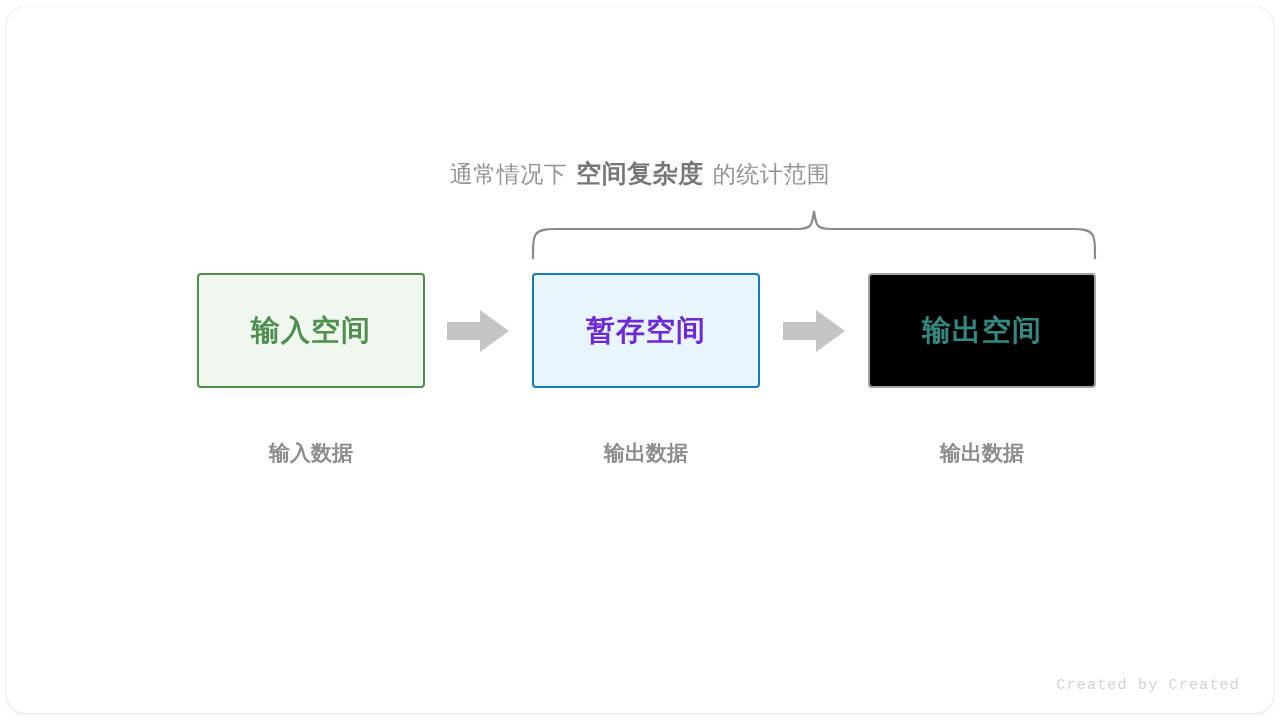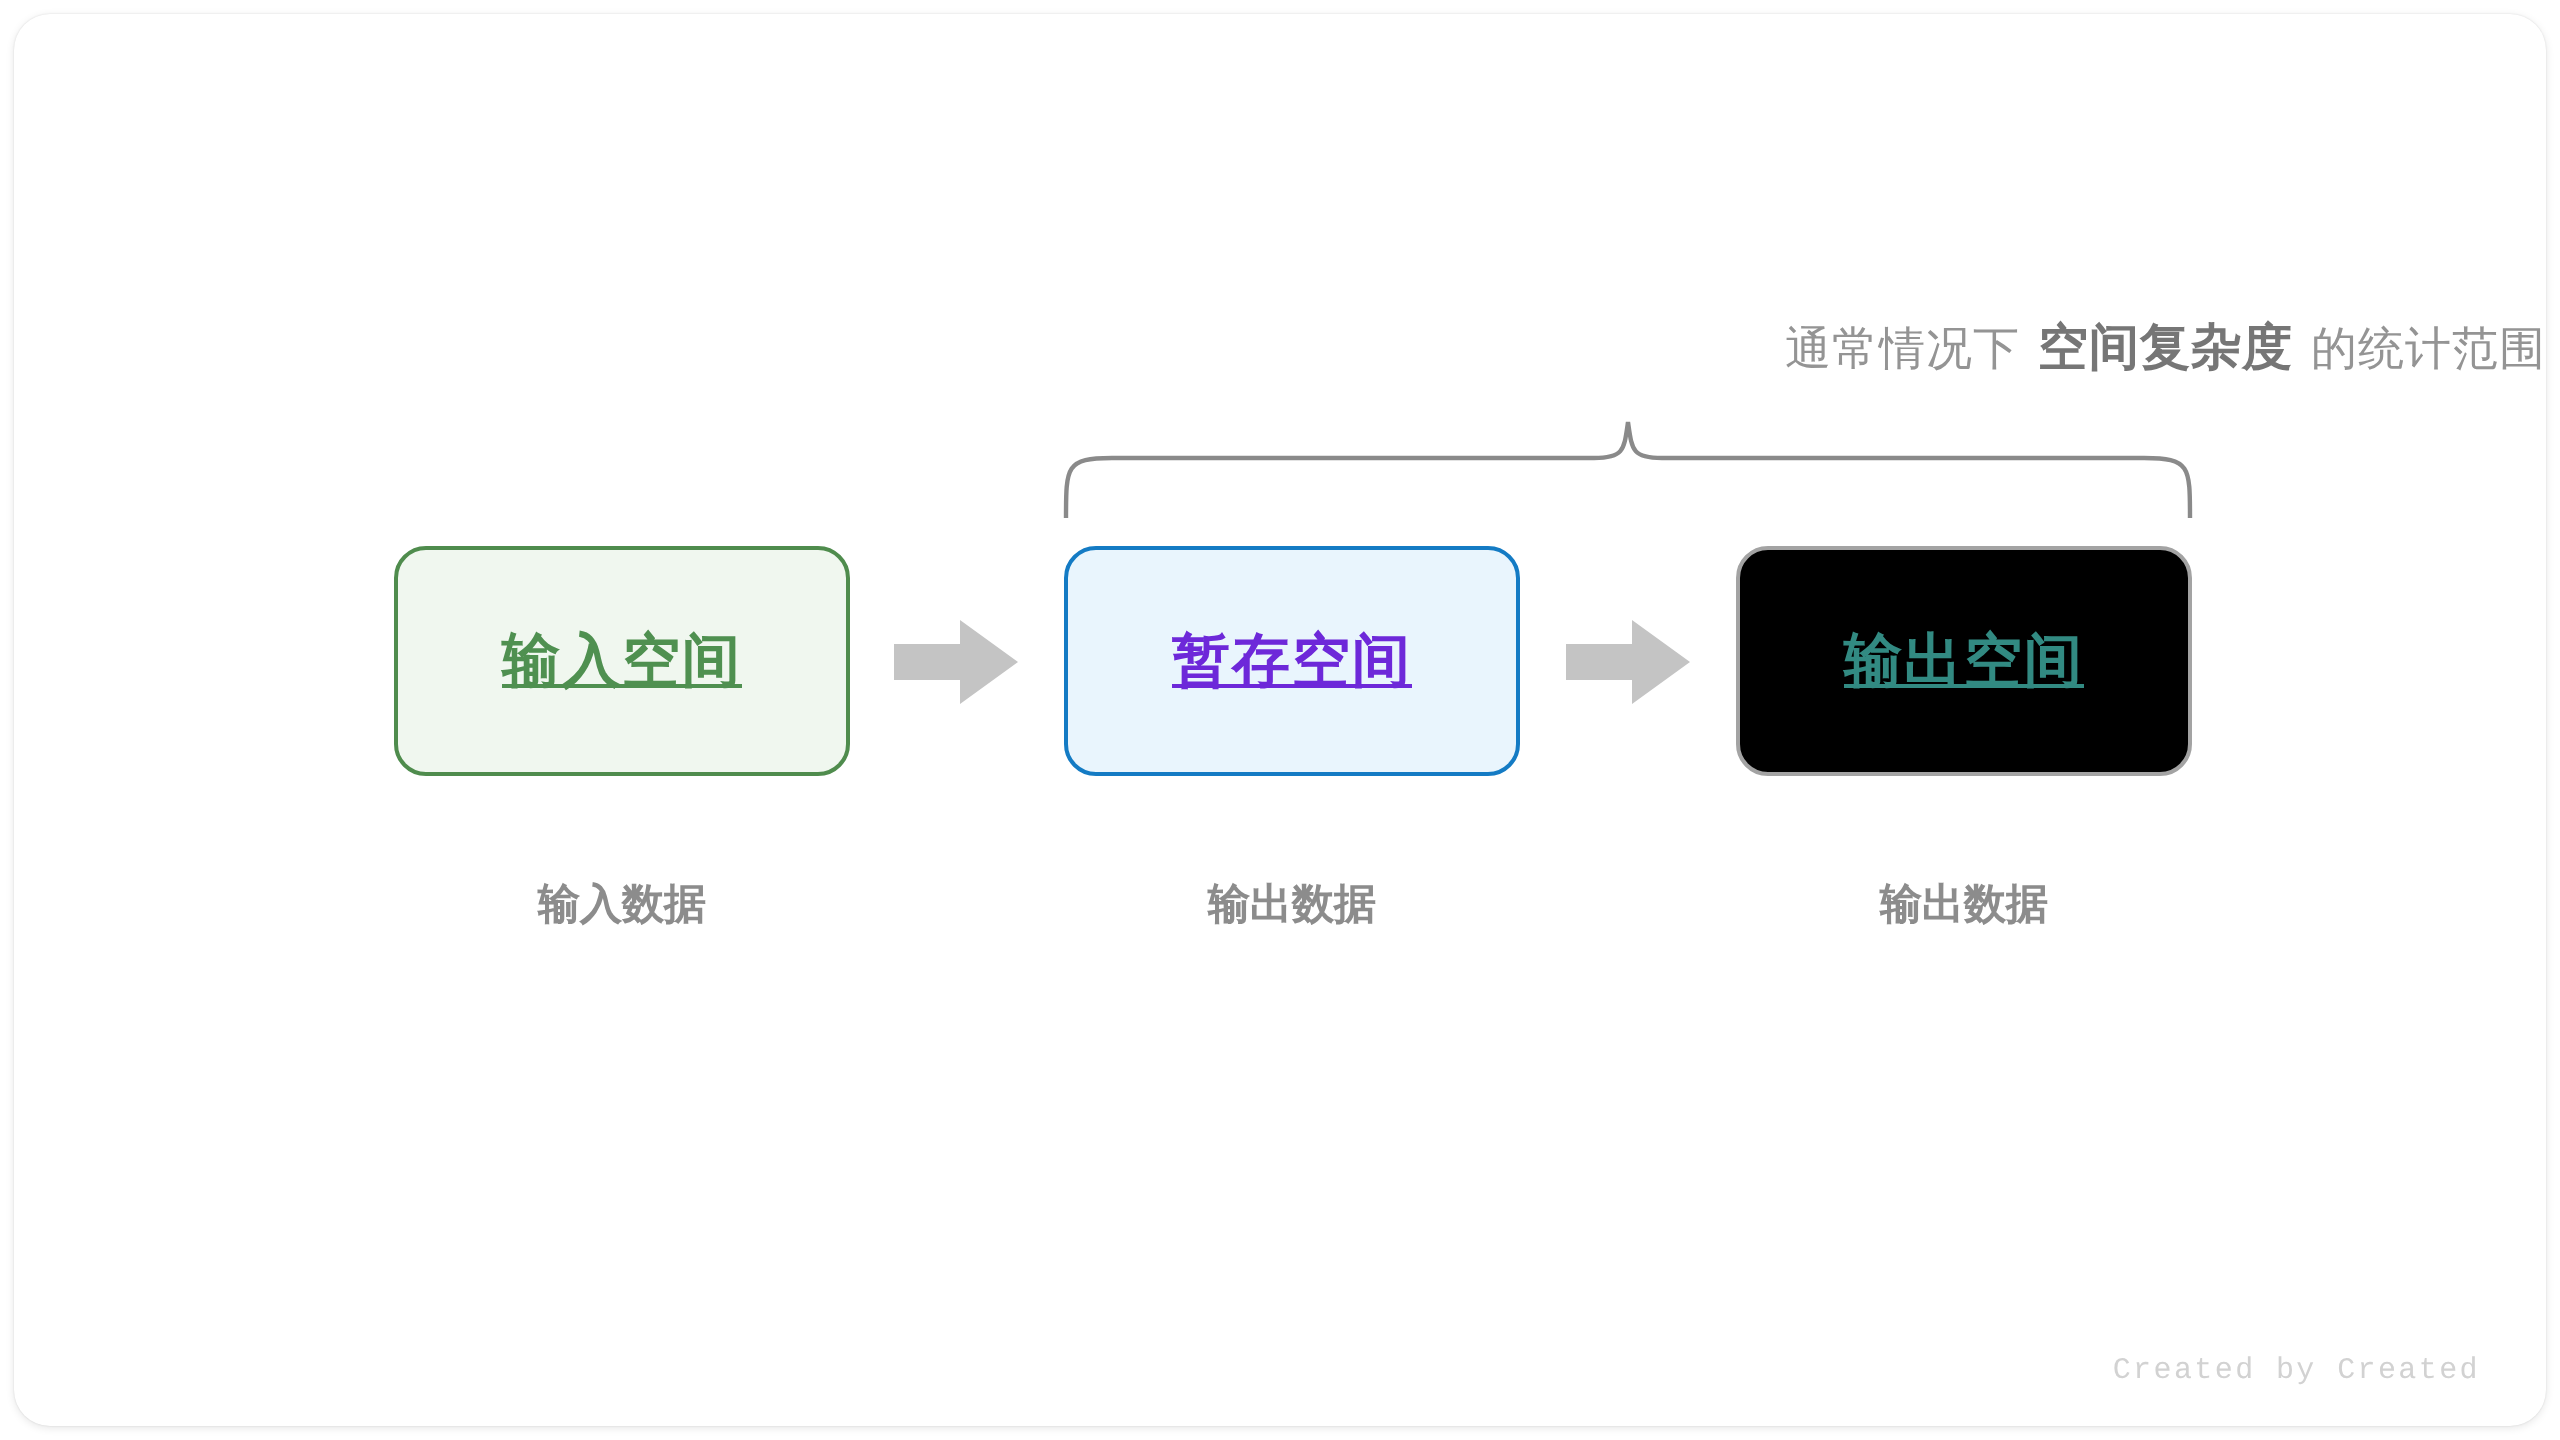--- a/index.html
+++ b/index.html
@@ -22,21 +22,21 @@
     box-shadow: 0 1px 4px rgba(0,0,0,0.10), 0 0 1px rgba(0,0,0,0.12);
     overflow: hidden;
   }
 
   
   #caption {
     position: absolute;
     left: 0;
     top: 150px;
     width: 1266px;
-    text-align: right;
+    text-align: center;
     white-space: nowrap;
     font-size: 23px;
     color: #949494;
     letter-spacing: 0.5px;
   }
   #caption .strong {
     font-weight: bold;
     color: #767676;
     font-size: 25px;
     padding: 0 9px;
@@ -50,29 +50,28 @@
     width: 585px;
     height: 52px;
   }
 
   
   .box {
     position: absolute;
     top: 266px;
     width: 228px;
     height: 115px;
-    border-radius: 16px;
+    border-radius: 4px;
     box-sizing: border-box;
     display: flex;
     align-items: center;
     justify-content: center;
     font-size: 29px;
     font-weight: bold;
     letter-spacing: 1px;
-    text-decoration: underline;
   }
   #box-input {
     left: 190px;
     background: #f0f7ef;
     border: 2px solid #4f8c4d;
     color: #4f9050;
   }
   #box-temp {
     left: 525px;
     background: #e9f5fd;

